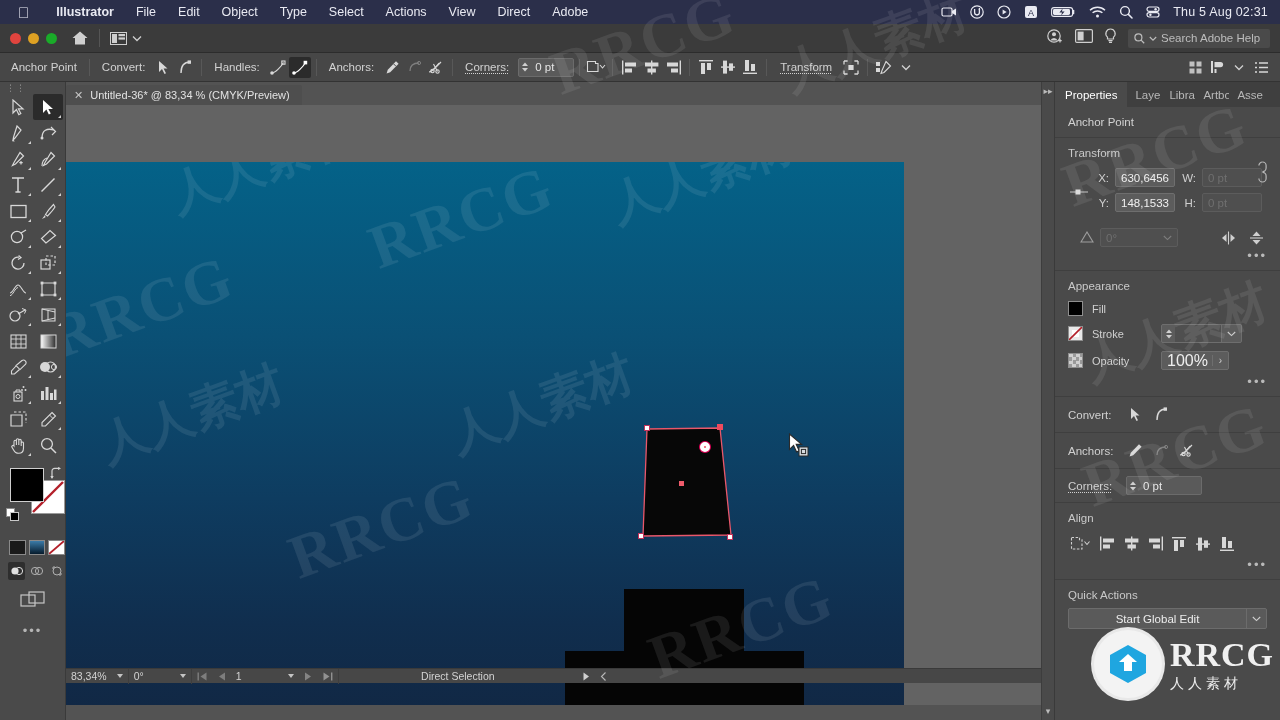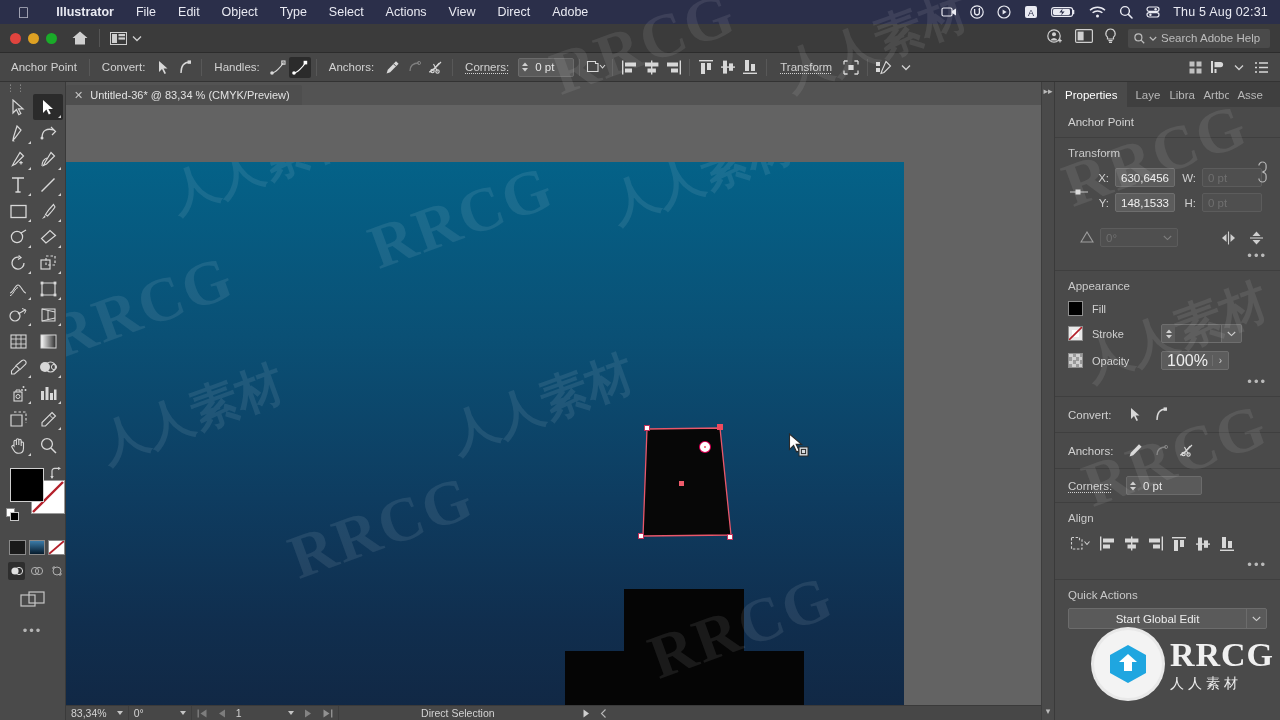--- a/index.html
+++ b/index.html
@@ -205,21 +205,21 @@
   .qa-btn {
     display: flex; align-items: center; height: 21px; margin-top: 7px;
     background: #5a5a5a; border: 1px solid #6c6c6c; border-radius: 2px;
   }
   .qa-btn .c { flex: 1; text-align: center; font-size: 11.5px; color: #ececec; }
   .qa-btn .d { width: 20px; border-left: 1px solid #6c6c6c; height: 19px; display:flex; align-items:center; justify-content:center; }
   .fxrow { padding: 6px 13px 8px; }
 
   
   .statusbar {
-    position: absolute; left: 66px; top: 705px; width: 975px; height: 15px;
+    position: absolute; left: 66px; top: 668px; width: 975px; height: 15px;
     background: #474747; display: flex; align-items: center;
     font-size: 10.5px; color: #d3d3d3; border-top: 1px solid #3a3a3a;
   }
   .sb-cell { display: flex; align-items: center; height: 15px; padding: 0 5px; }
   .sb-div { width: 1px; height: 15px; background: #3e3e3e; }
   .sb-input { min-width: 34px; }
   .caret { width:0;height:0;border-left:3.5px solid transparent;border-right:3.5px solid transparent;border-top:4px solid #c4c4c4; }
   .scroll-v { position:absolute; right:0; top:105px; width:9px; height:600px; background:#4f4f4f; }
   .scroll-v .thumb { position:absolute; left:1px; top:150px; width:7px; height:300px; background:#6e6e6e; border-radius:4px; }
 </style>

